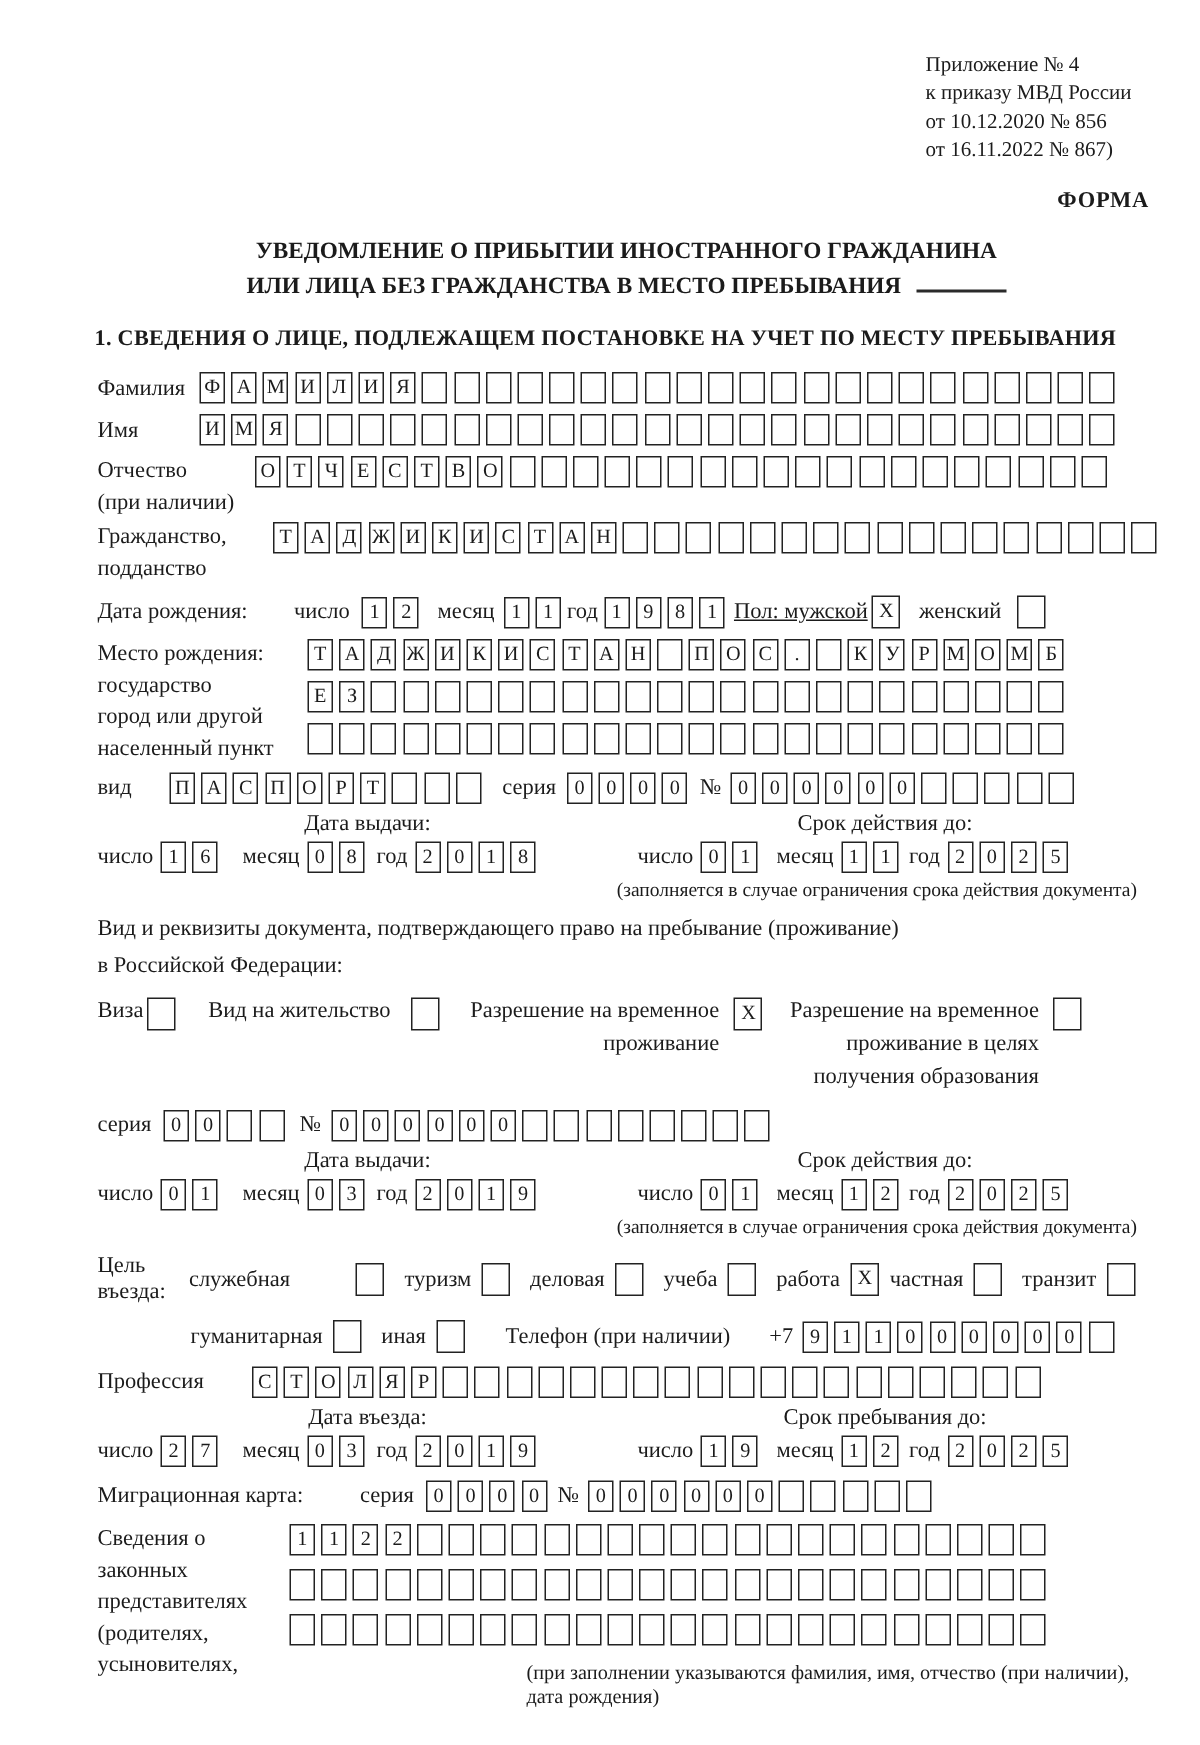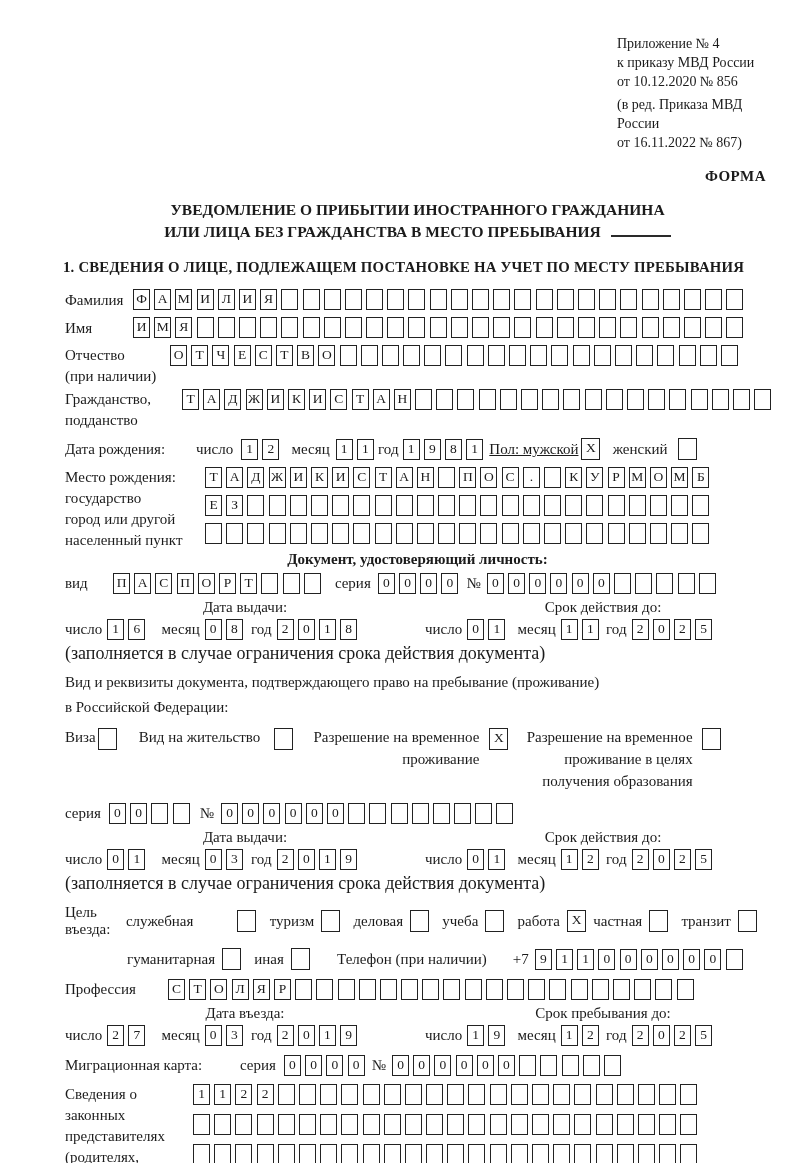--- a/index.html
+++ b/index.html
@@ -22,28 +22,28 @@
   .lblcol{font-size:15px;line-height:21px;flex-shrink:0;}
   .lbl{font-size:15px;line-height:22px;flex-shrink:0;}
   .w68{width:68px;} .w105{width:105px;} .w85{width:117px;} .w140{width:140px;}
   .boxes{display:flex;flex-wrap:nowrap;align-items:center;}
   .stack .boxes{margin-bottom:7px;}
   .cell{box-sizing:border-box;display:inline-block;width:17px;height:21px;border:1.6px solid #222;
         margin-right:4.2px;text-align:center;font-size:13.5px;line-height:18px;background:#fff;flex-shrink:0;}
   .cbx .cell{width:19px;height:22px;}
 
   
-  .dhead{display:flex;font-size:15px;margin-top:5px;gap:13px;}
+  .dhead{display:flex;font-size:15px;margin-top:5px;}
   .dhead .dh1{width:360px;text-align:center;}
   .dhead .dh2{width:330px;text-align:center;}
   .drow{display:flex;align-items:center;margin-top:3px;}
   .dg{display:flex;align-items:center;}
   .dg .dlab{font-size:15px;margin-right:5px;}
   .dgl{width:360px;}
-  .noteR{font-size:18px;padding-right:12px;margin-top:3px;}
+  .noteR{font-size:13px;text-align:right;padding-right:12px;margin-top:3px;}
   .noteC{font-size:13.5px;margin-top:10px;margin-left:158px;}
 
   .plain{font-size:15px;line-height:21px;margin-top:8px;}
 
   
   .visarow{display:flex;align-items:flex-start;margin-top:8px;}
   .visarow .opt{display:flex;align-items:flex-start;}
   .visarow .cbx{margin-top:2px;}
   .ctr{text-align:right;font-size:15px;line-height:22px;}
   .docheader{text-align:center;font-weight:bold;font-size:15px;margin-top:8px;}
@@ -54,21 +54,20 @@
 </style>
 </head>
 <body>
 
 <div class="page">
 
   <div class="hdr">
     <div>Приложение № 4</div>
     <div>к приказу МВД России</div>
     <div>от 10.12.2020 № 856</div>
-    <div class="l4">(в ред. Приказа МВД России</div>
     <div>от 16.11.2022 № 867)</div>
   </div>
   <div class="forma">ФОРМА</div>
 
   <div class="title">
     <div>УВЕДОМЛЕНИЕ О ПРИБЫТИИ ИНОСТРАННОГО ГРАЖДАНИНА</div>
     <div><span>ИЛИ ЛИЦА БЕЗ ГРАЖДАНСТВА В МЕСТО ПРЕБЫВАНИЯ</span><span class="uline"></span></div>
   </div>
 
   <div class="sect">1. СВЕДЕНИЯ О ЛИЦЕ, ПОДЛЕЖАЩЕМ ПОСТАНОВКЕ НА УЧЕТ ПО МЕСТУ ПРЕБЫВАНИЯ</div>
@@ -327,21 +326,20 @@
           <span class="cell"></span>
           <span class="cell"></span>
           <span class="cell"></span>
           <span class="cell"></span>
           <span class="cell"></span>
           <span class="cell"></span>
         </div>
     </div>
   </div>
 
-  <div class="docheader" style="margin-top:0px;">Документ, удостоверяющий личность:</div>
 
   <div class="frow" style="align-items:center;margin-top:4px;">
     <div class="lbl" style="width:48px;">вид</div>
     <div class="boxes">
         <span class="cell">П</span>
         <span class="cell">А</span>
         <span class="cell">С</span>
         <span class="cell">П</span>
         <span class="cell">О</span>
         <span class="cell">Р</span>

